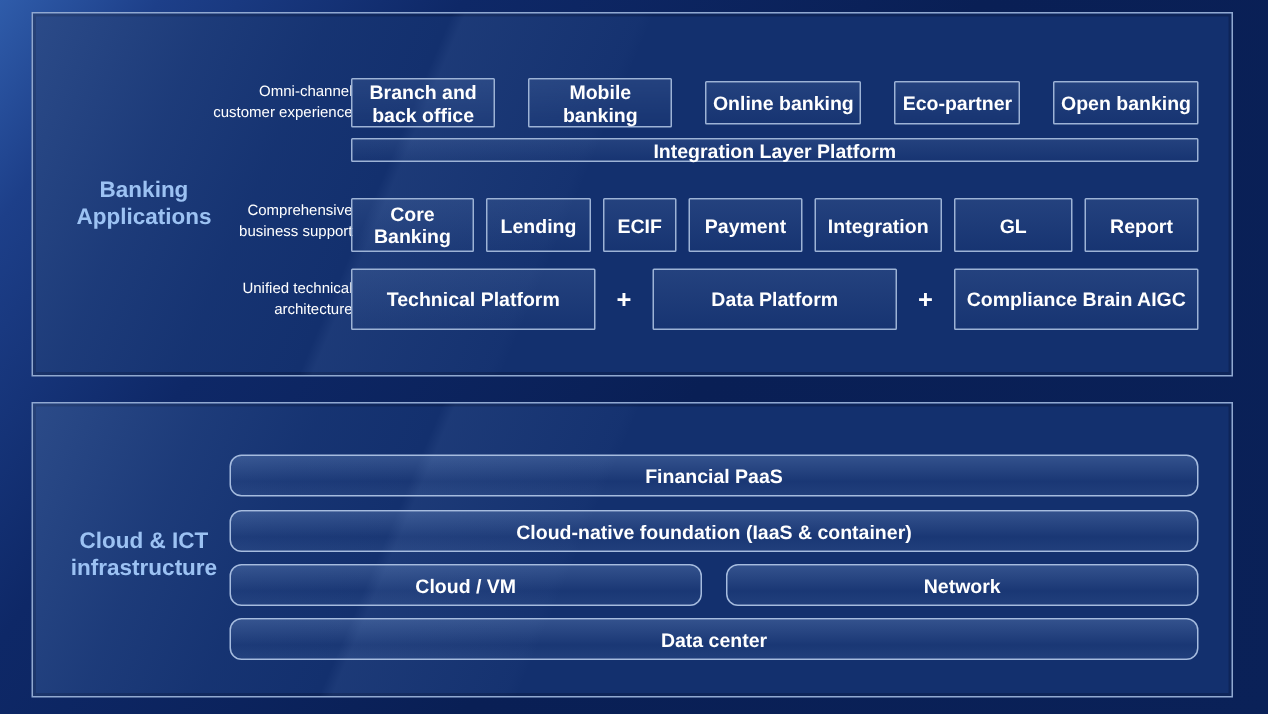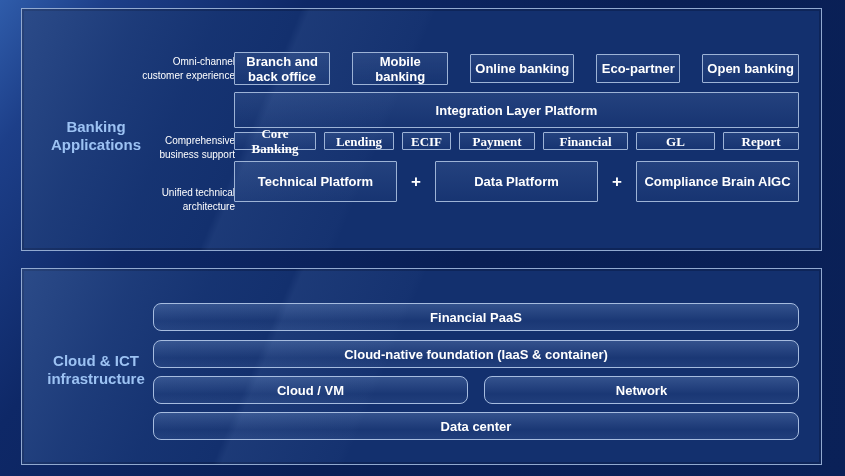--- a/index.html
+++ b/index.html
@@ -35,34 +35,34 @@
     color:#ffffff;font-size:10px;line-height:13.5px;
   }
   #label-omni{top:46px;}
   #label-business{top:125px;}
   #label-unified{top:177px;}
 
   .b-content{position:absolute;left:212px;right:22px;top:43px;}
   .b-row{display:flex;}
   #row-channels{gap:22px;height:33px;margin-bottom:7px;}
   #row-integration{height:32px;margin-bottom:8px;}
-  #row-business{gap:8px;height:18px;margin-bottom:11px;font-family:Liberation Serif, serif;}
+  #row-business{gap:8px;height:36px;margin-bottom:11px;}
   #row-platforms{height:41px;}
 
   .tbox{
     box-sizing:border-box;flex:1;
     border:1px solid #9db3d6;border-radius:1px;
     background:linear-gradient(180deg,rgba(150,185,235,0.13),rgba(150,185,235,0.03));
     color:#fff;font-weight:bold;font-size:13px;line-height:15px;
     display:flex;align-items:center;justify-content:center;text-align:center;
     padding:1px 4px;
   }
   .tbox-2line{padding:1px 10px;}
   .tbox-1line{white-space:nowrap;height:29px;align-self:center;}
-  #box-integration{flex:none;width:100%;height:36px;}
+  #box-integration{flex:none;width:100%;height:16px;}
   .g-core{flex-grow:1.2;}.g-lending{flex-grow:1.0;}.g-ecif{flex-grow:0.65;}
   .g-payment{flex-grow:1.1;}.g-compliance{flex-grow:1.25;}.g-gl{flex-grow:1.15;}.g-report{flex-grow:1.1;}
   .plus{
     flex:none;width:38px;display:flex;align-items:center;justify-content:center;
     color:#fff;font-weight:bold;font-size:17px;
   }
 
   .c-content{position:absolute;left:131px;right:22px;top:34px;}
   .c-row{display:flex;gap:16px;margin-bottom:9px;justify-content:flex-end;}
   .c-row + .c-row{margin-bottom:8px;}
@@ -97,21 +97,21 @@
 
       <div id="row-integration" class="b-row">
         <div id="box-integration" class="tbox">Integration Layer Platform</div>
       </div>
 
       <div id="row-business" class="b-row">
         <div class="tbox g-core">Core Banking</div>
         <div class="tbox g-lending">Lending</div>
         <div class="tbox g-ecif">ECIF</div>
         <div class="tbox g-payment">Payment</div>
-        <div class="tbox g-compliance">Financial</div>
+        <div class="tbox g-compliance">Integration</div>
         <div class="tbox g-gl">GL</div>
         <div class="tbox g-report">Report</div>
       </div>
 
       <div id="row-platforms" class="b-row">
         <div class="tbox">Technical Platform</div>
         <div class="plus">+</div>
         <div class="tbox">Data Platform</div>
         <div class="plus">+</div>
         <div class="tbox">Compliance Brain AIGC</div>

